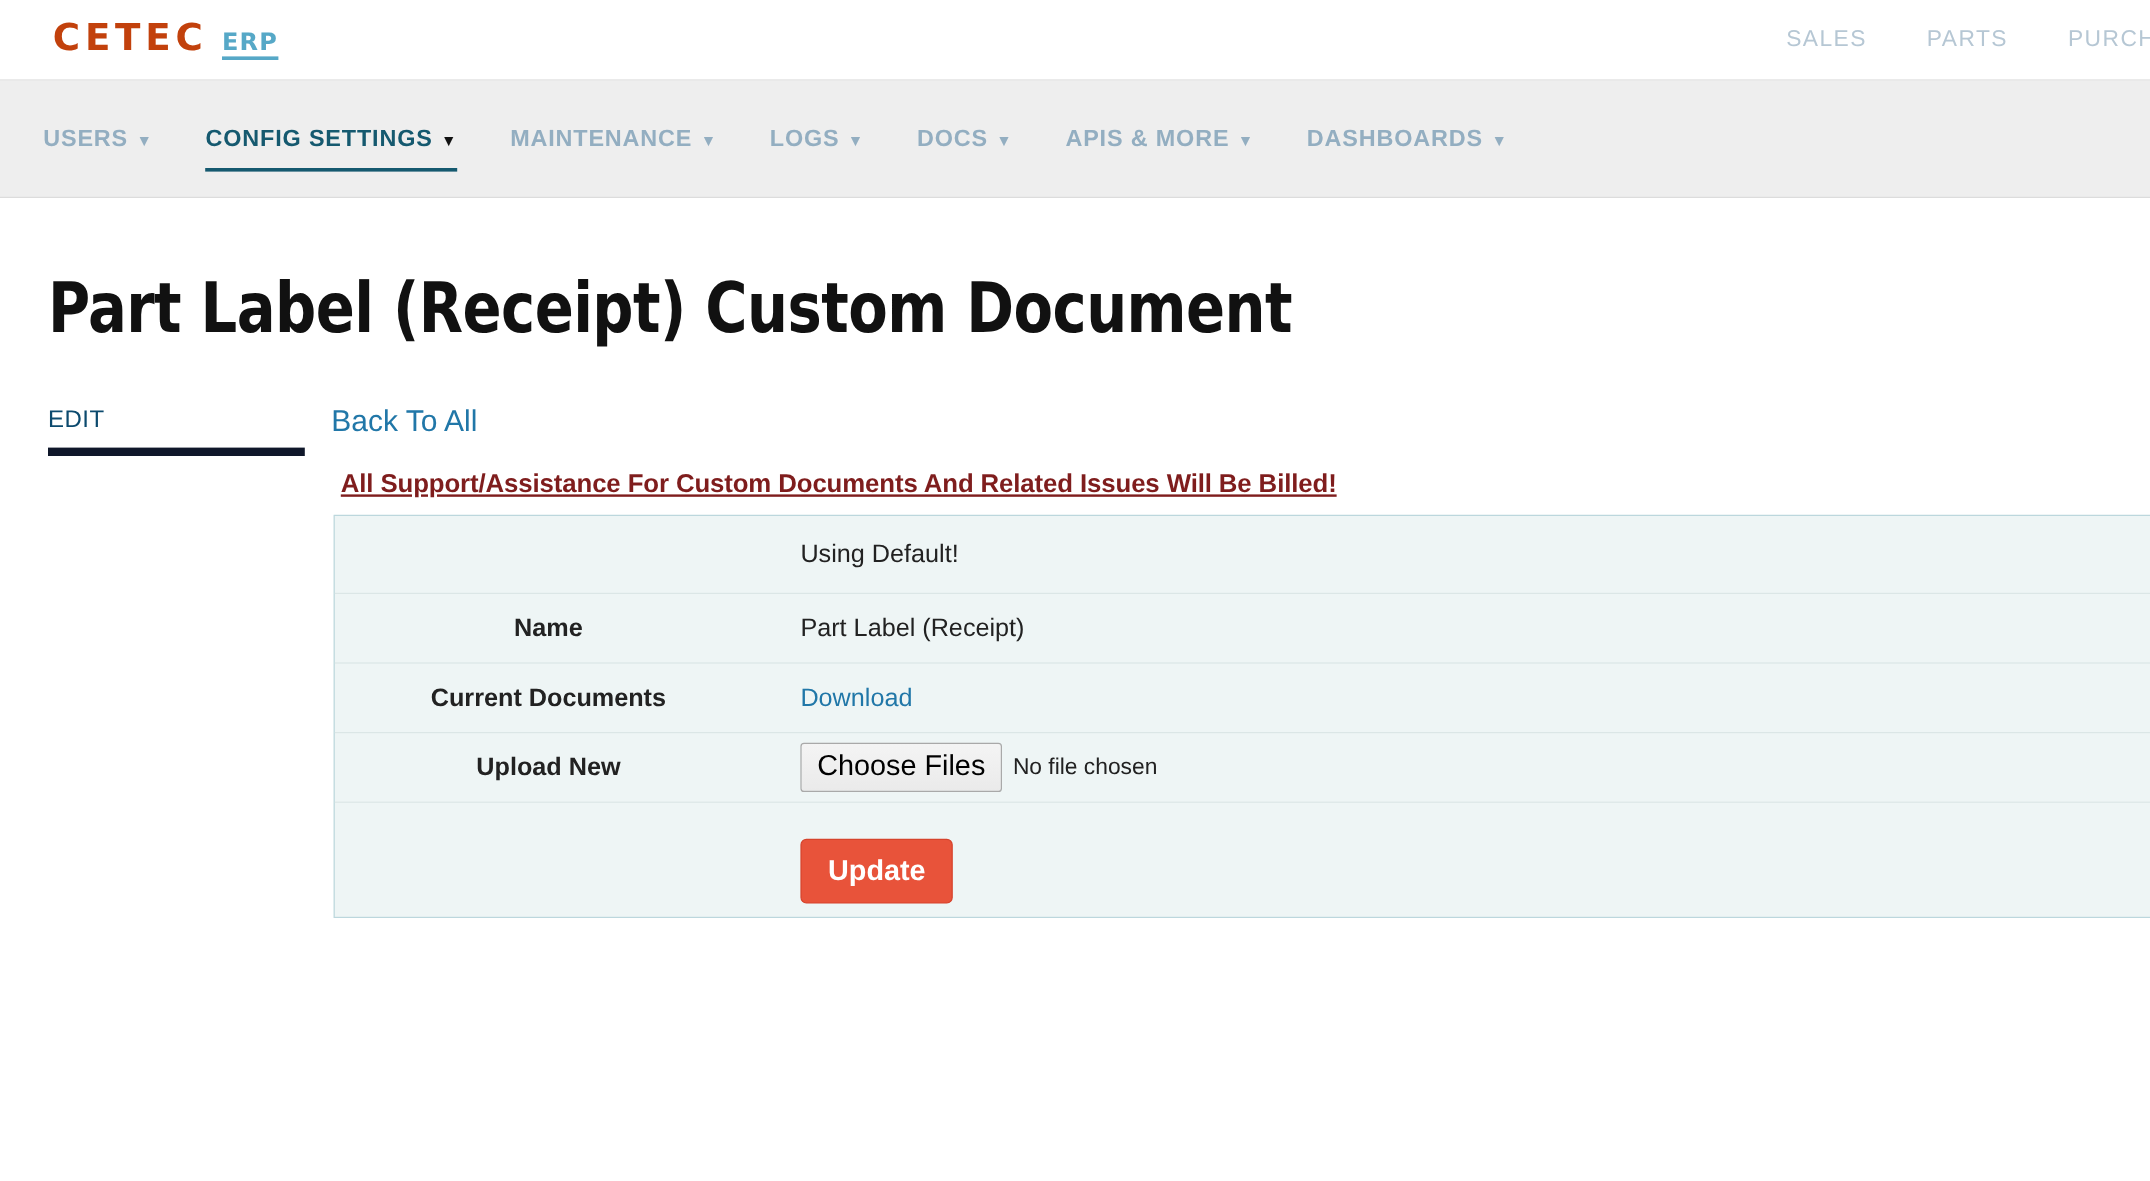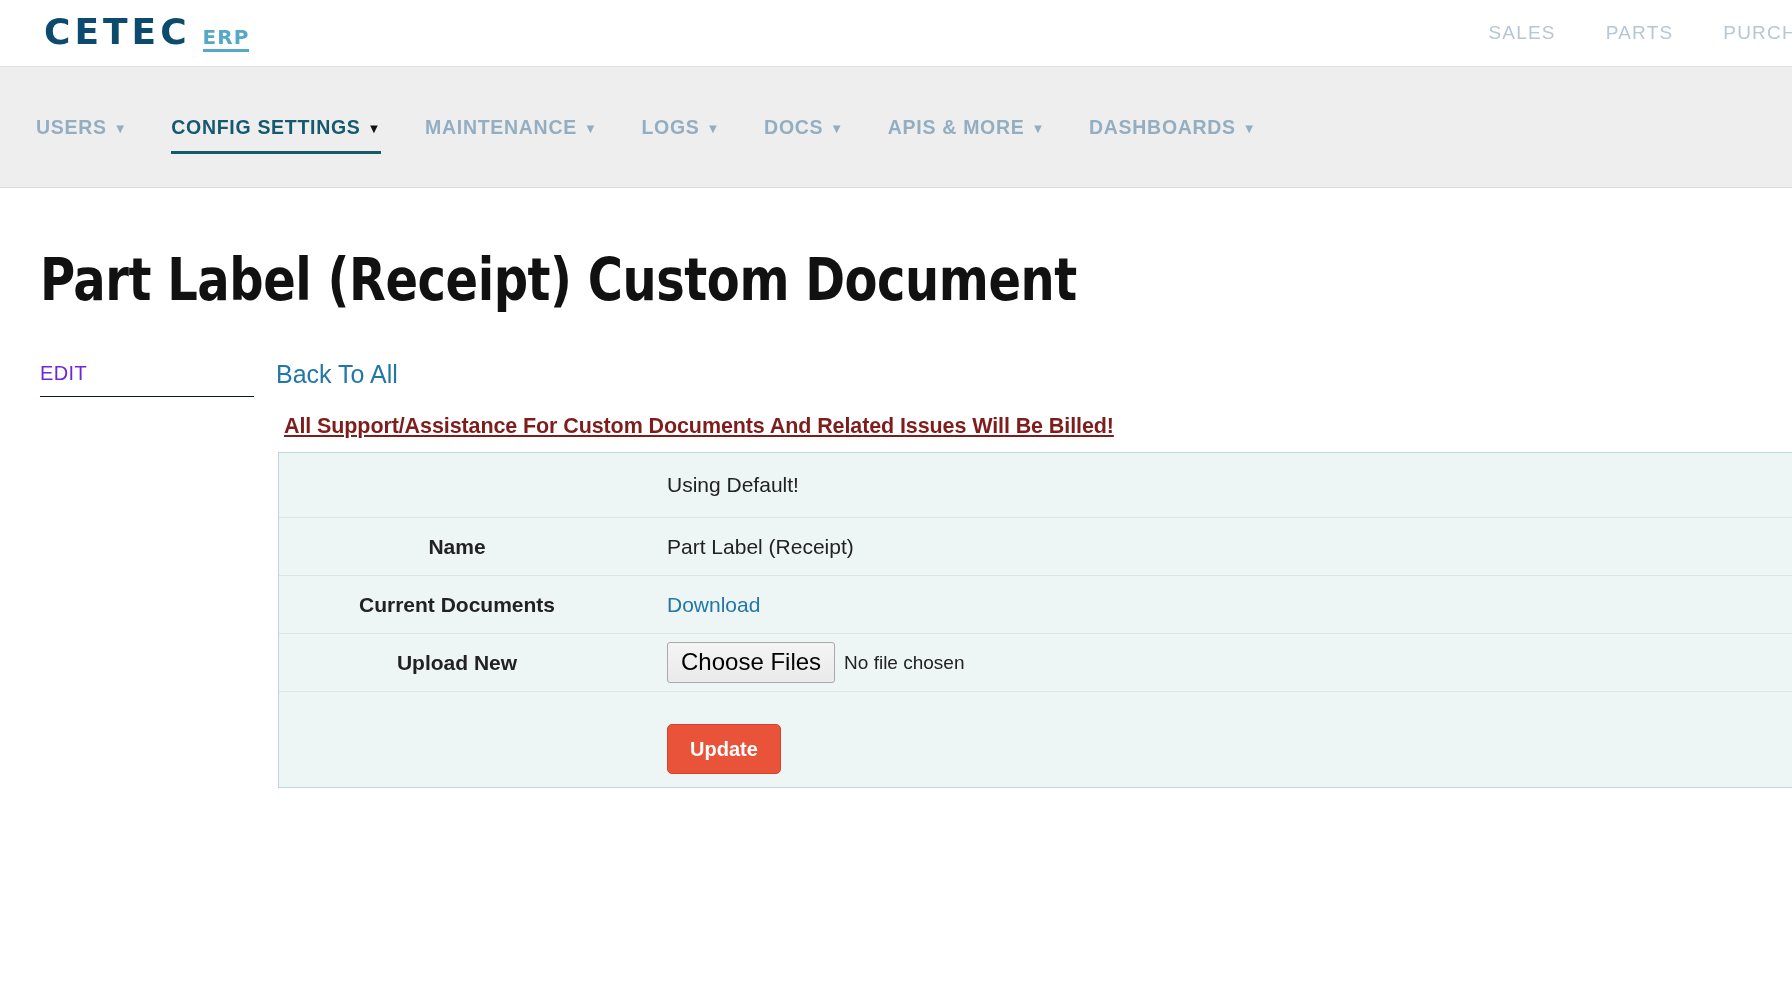--- a/index.html
+++ b/index.html
@@ -26,23 +26,23 @@
   }
   .brand {
     display: flex;
     align-items: baseline;
     gap: 12px;
     user-select: none;
   }
   .brand-cetec {
     font-family: "DejaVu Sans", sans-serif;
     font-weight: bold;
-    font-size: 36px;
+    font-size: 31px;
     letter-spacing: 4px;
-    color: #0c4a6e;
+    color: #c2410c;
     line-height: 1;
     text-align: center;
   }
   .brand-erp {
     font-family: "DejaVu Sans", sans-serif;
     font-weight: bold;
     font-size: 20px;
     letter-spacing: 1px;
     color: #56a8c7;
     border-bottom: 3px solid #56a8c7;
@@ -62,21 +62,21 @@
     font-size: 19px;
     letter-spacing: 1.2px;
     color: #b6c7d4;
     font-family: "Liberation Sans", sans-serif;
     cursor: pointer;
     text-transform: uppercase;
   }
 
   
   .subnav {
-    height: 122px;
+    height: 99px;
     background: #eeeeee;
     border-top: 1px solid #e2e2e2;
     border-bottom: 1px solid #dcdcdc;
     display: flex;
     align-items: center;
     padding: 0 0 0 36px;
     gap: 0;
     white-space: nowrap;
     overflow: hidden;
   }
@@ -124,24 +124,24 @@
     display: flex;
     align-items: flex-start;
     margin-top: 48px;
   }
 
   
   .tab-col { width: 236px; flex: 0 0 236px; }
   .edit-tab {
     display: block;
     font-size: 20px;
-    color: #6d28d9;
+    color: #0c4a6e;
     letter-spacing: 0.4px;
     padding: 0 0 11px 0;
-    border-bottom: 1px solid #0f172a;
+    border-bottom: 7px solid #0f172a;
     width: 214px;
     cursor: pointer;
   }
 
   
   .doc-col { flex: 1 1 auto; min-width: 0; }
   .back-link {
     display: inline-block;
     font-size: 25px;
     color: #2177a8;
@@ -215,21 +215,21 @@
     font-family: "Liberation Sans", sans-serif;
     font-size: 19px;
     color: #222222;
   }
 
   
   .doc-row.submit { min-height: 96px; }
   .update-btn {
     font-family: "Liberation Sans", sans-serif;
     font-weight: bold;
-    font-size: 20px;
+    font-size: 24px;
     color: #ffffff;
     background: #e8533a;
     border: 1px solid #d6432c;
     border-radius: 5px;
     padding: 14px 22px;
     cursor: pointer;
     line-height: 1;
     margin-top: 19px;
   }
 </style>

